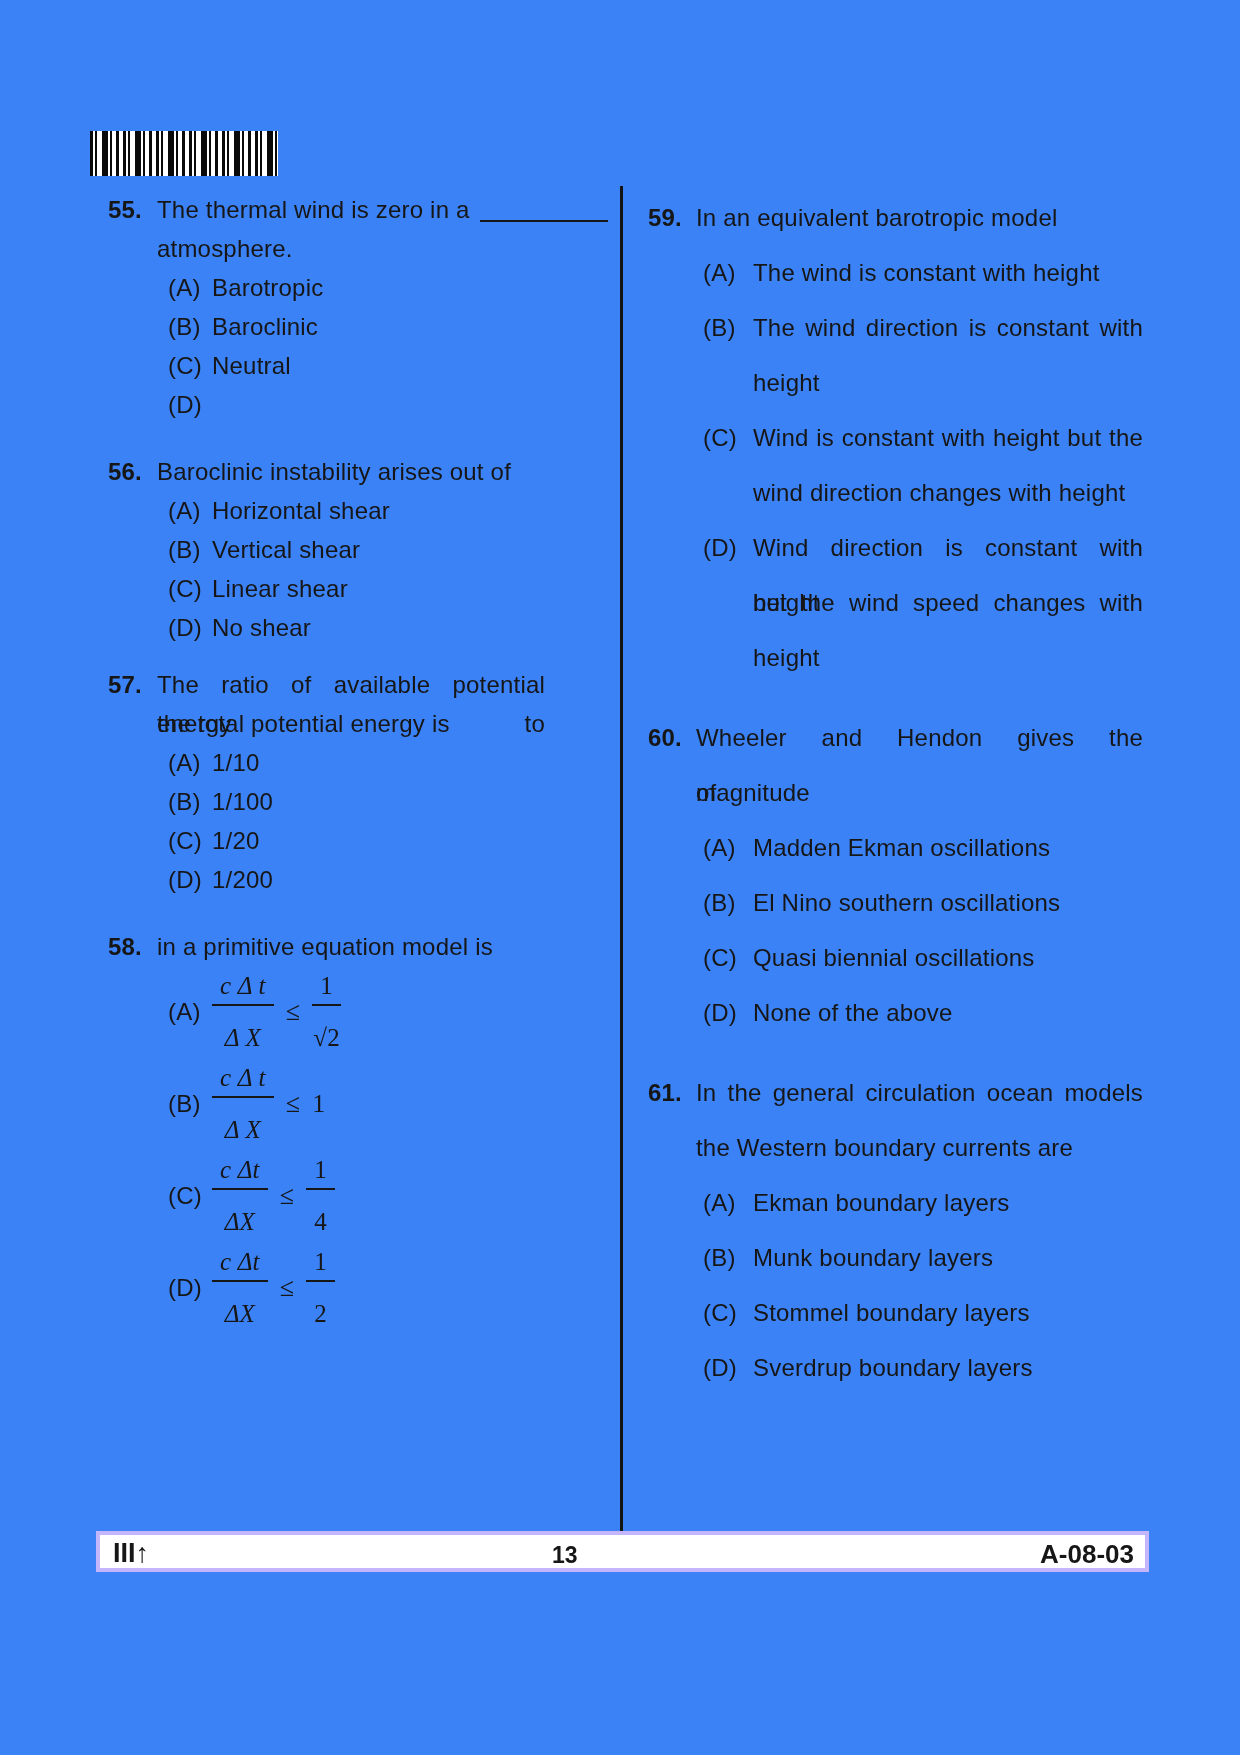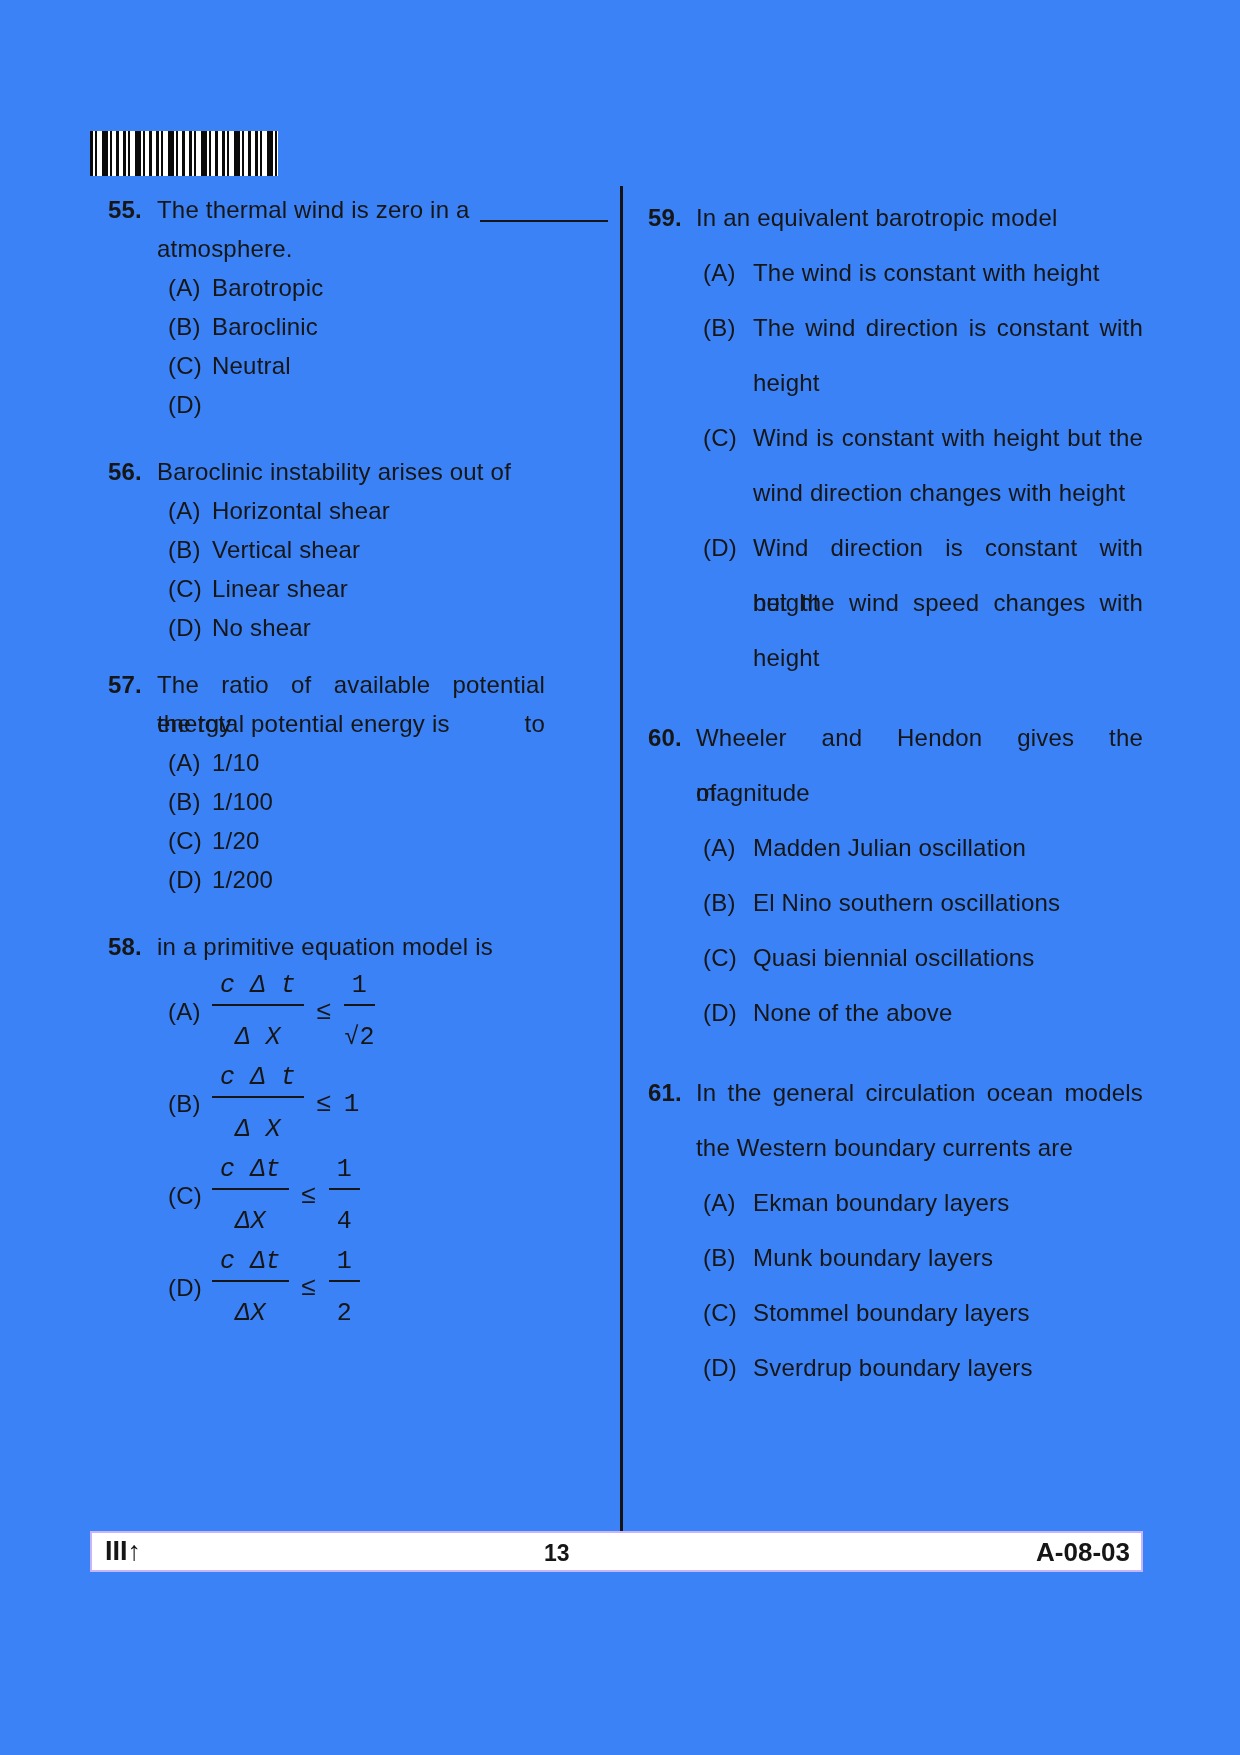--- a/index.html
+++ b/index.html
@@ -31,30 +31,30 @@
 
   .opt{display:flex;}
   .opt-label{flex:0 0 44px;padding-left:11px;}
   .rcol .opt-label{flex:0 0 50px;padding-left:7px;}
   .opt-text{flex:1;min-width:0;}
 
   .blankline{display:flex;margin-right:-63px;}
   .blank{flex:1;border-bottom:2px solid #161616;margin:0 0 7px 10px;}
 
   .fopt{display:flex;align-items:center;height:92px;}
-  .formula{display:flex;align-items:center;font-family:Liberation Mono, monospace;font-size:25px;}
+  .formula{display:flex;align-items:center;font-family:Liberation Serif, serif;font-size:25px;}
   .frac{display:flex;flex-direction:column;align-items:center;line-height:1.15;}
   .fnum{padding:0 8px 3px;border-bottom:2px solid #161616;}
   .fden{padding-top:18px;}
   .lhs .fnum,.lhs .fden{font-style:italic;}
   .rel{margin:0 12px;font-size:26px;}
   .rhs-one{font-size:26px;}
 
-  .footer{position:absolute;left:90px;top:1531px;width:1053px;height:41px;
-          border:2px solid #c4b5fd;box-sizing:border-box;background:#fff;}
+  .footer{position:absolute;left:96px;top:1531px;width:1053px;height:41px;
+          border:4px solid #c4b5fd;box-sizing:border-box;background:#fff;}
   .footer-left{position:absolute;left:13px;top:2px;font-size:27px;font-weight:700;line-height:33px;}
   .footer-page{position:absolute;left:452px;top:7px;font-size:23px;font-weight:700;}
   .footer-code{position:absolute;right:11px;top:4px;font-size:26px;font-weight:700;}
 </style>
 </head>
 <body>
 
 <div class="page">
 
   <div class="barcode"></div>
@@ -261,21 +261,21 @@
     </section>
 
     <section class="q gap-r">
       <div class="q-num line">60.</div>
       <div class="q-body">
         <div class="line fill">Wheeler and Hendon gives the magnitude</div>
         <div class="line">of</div>
         <div class="opt">
           <span class="opt-label line">(A)</span>
           <div class="opt-text">
-              <div class="line">Madden Julian oscillation</div>
+              <div class="line">Madden Ekman oscillations</div>
             </div>
         </div>
         <div class="opt">
           <span class="opt-label line">(B)</span>
           <div class="opt-text">
               <div class="line">El Nino southern oscillations</div>
             </div>
         </div>
         <div class="opt">
           <span class="opt-label line">(C)</span>

